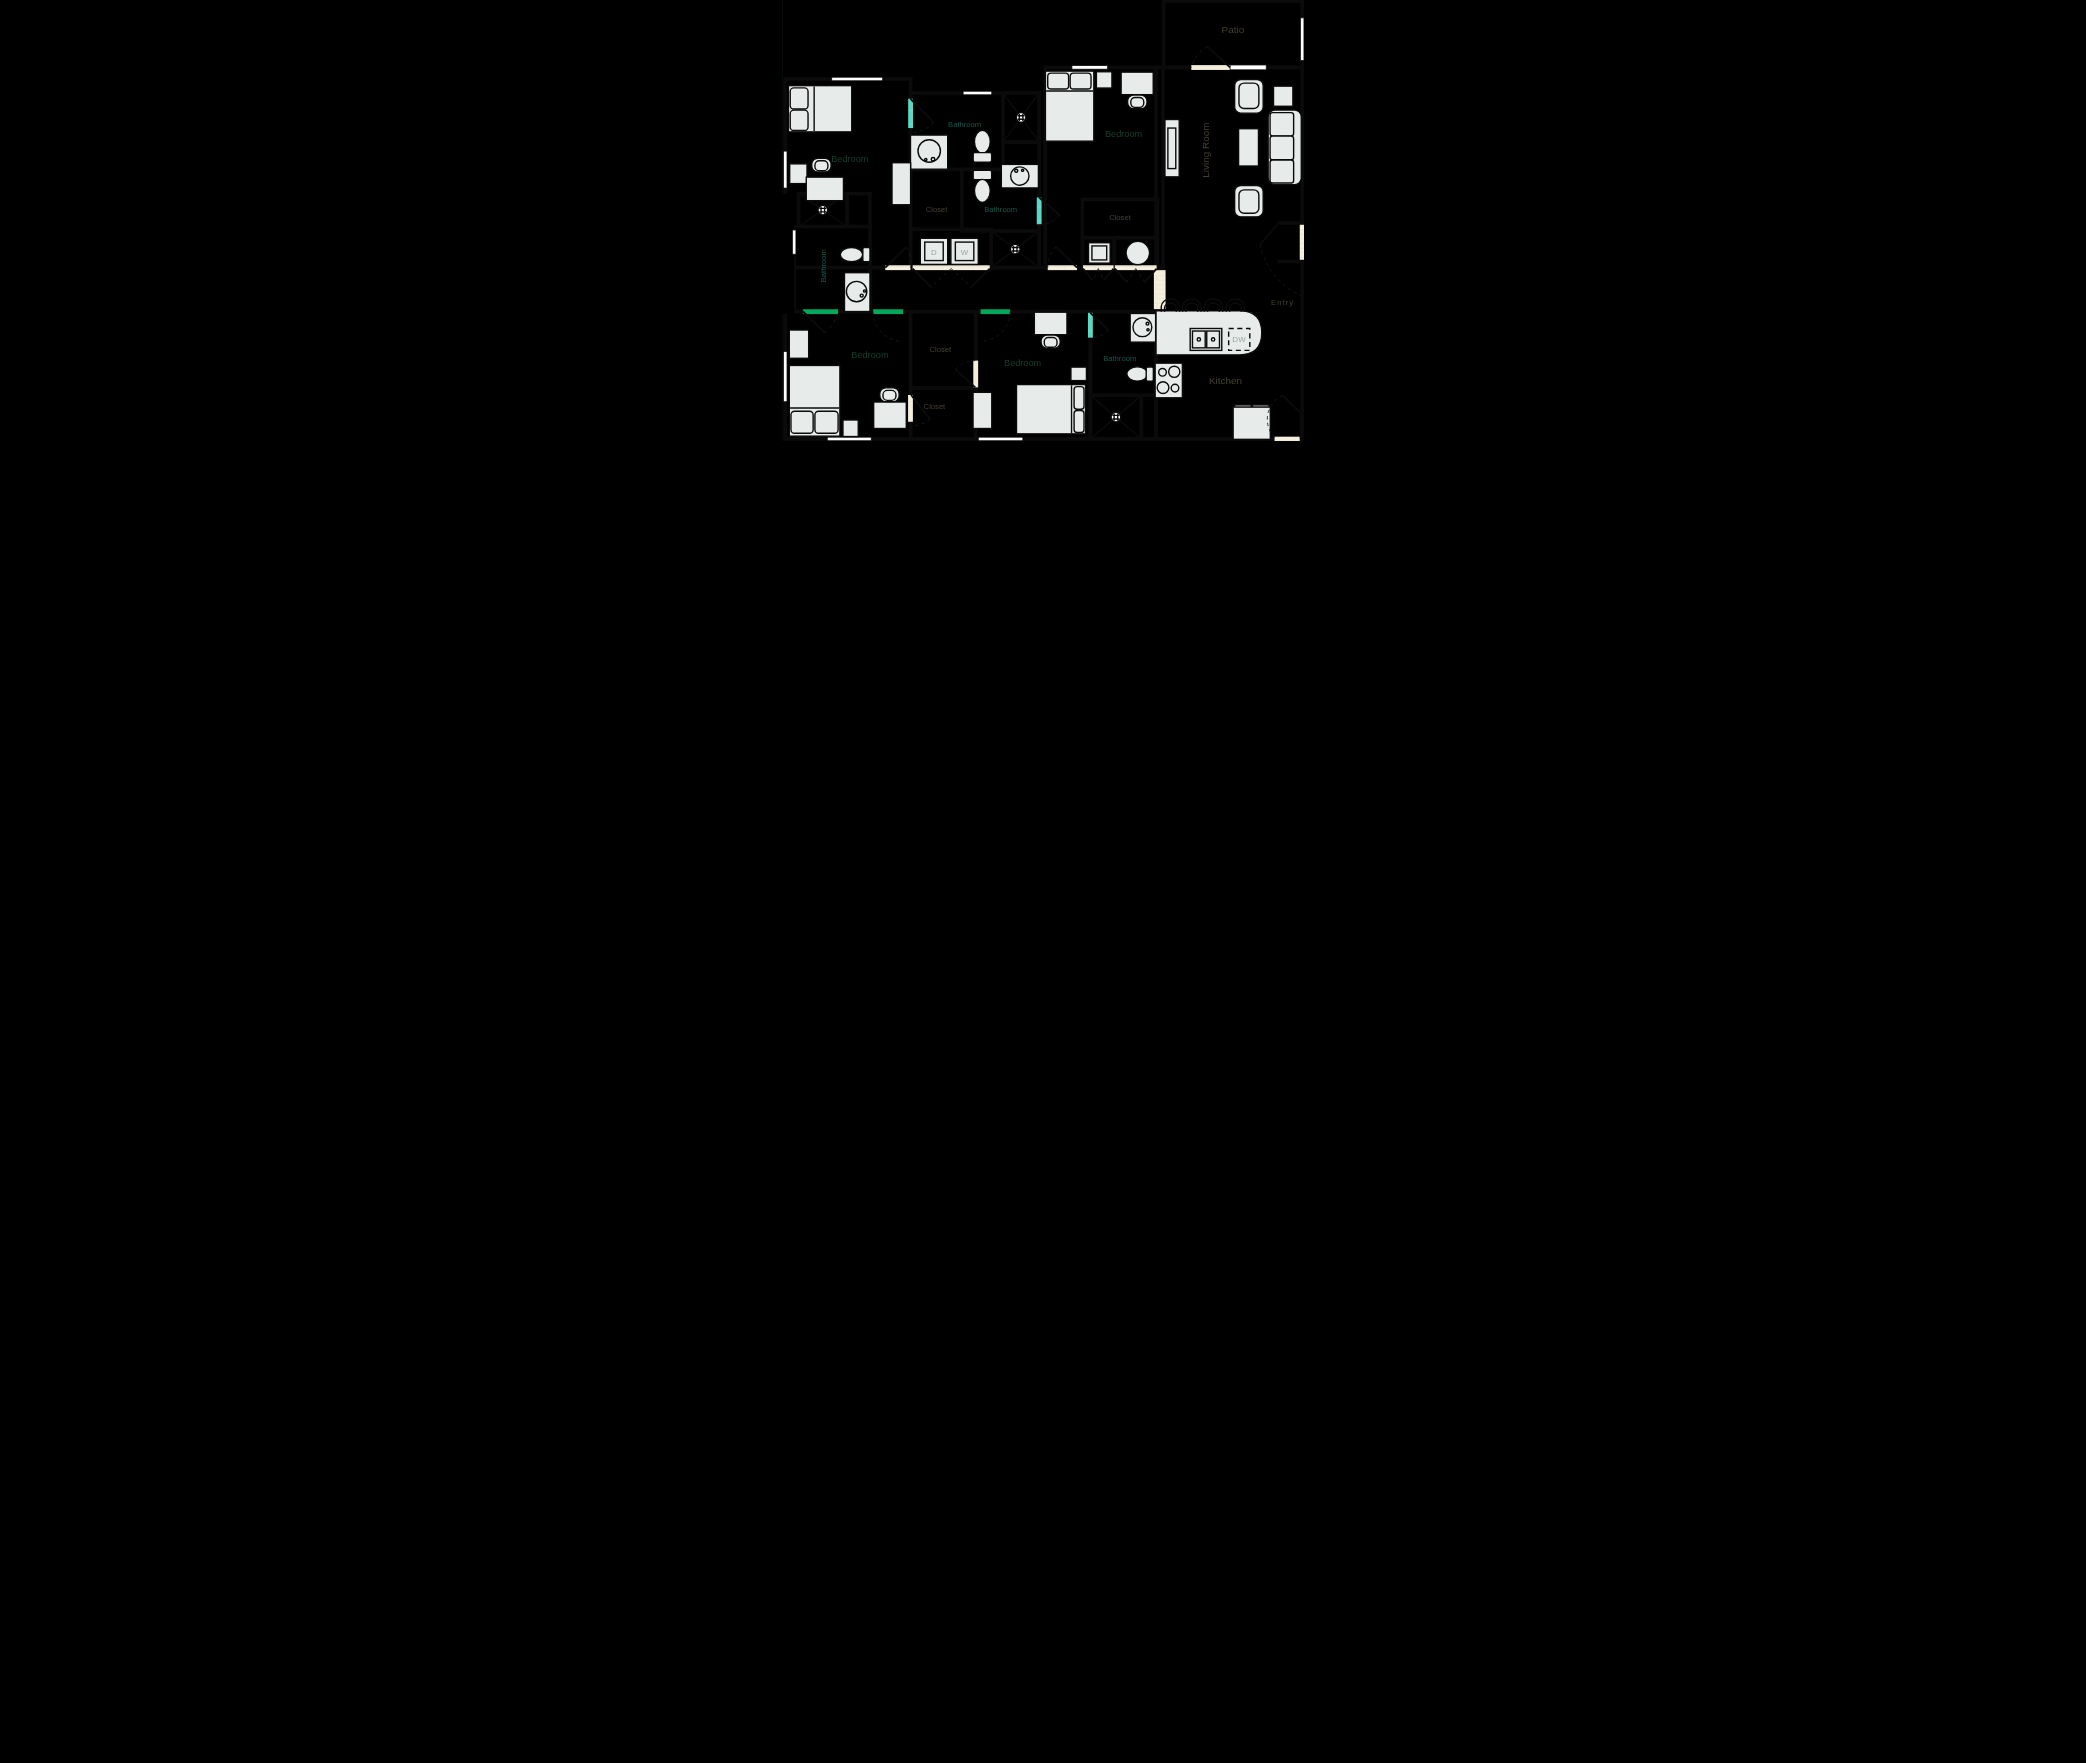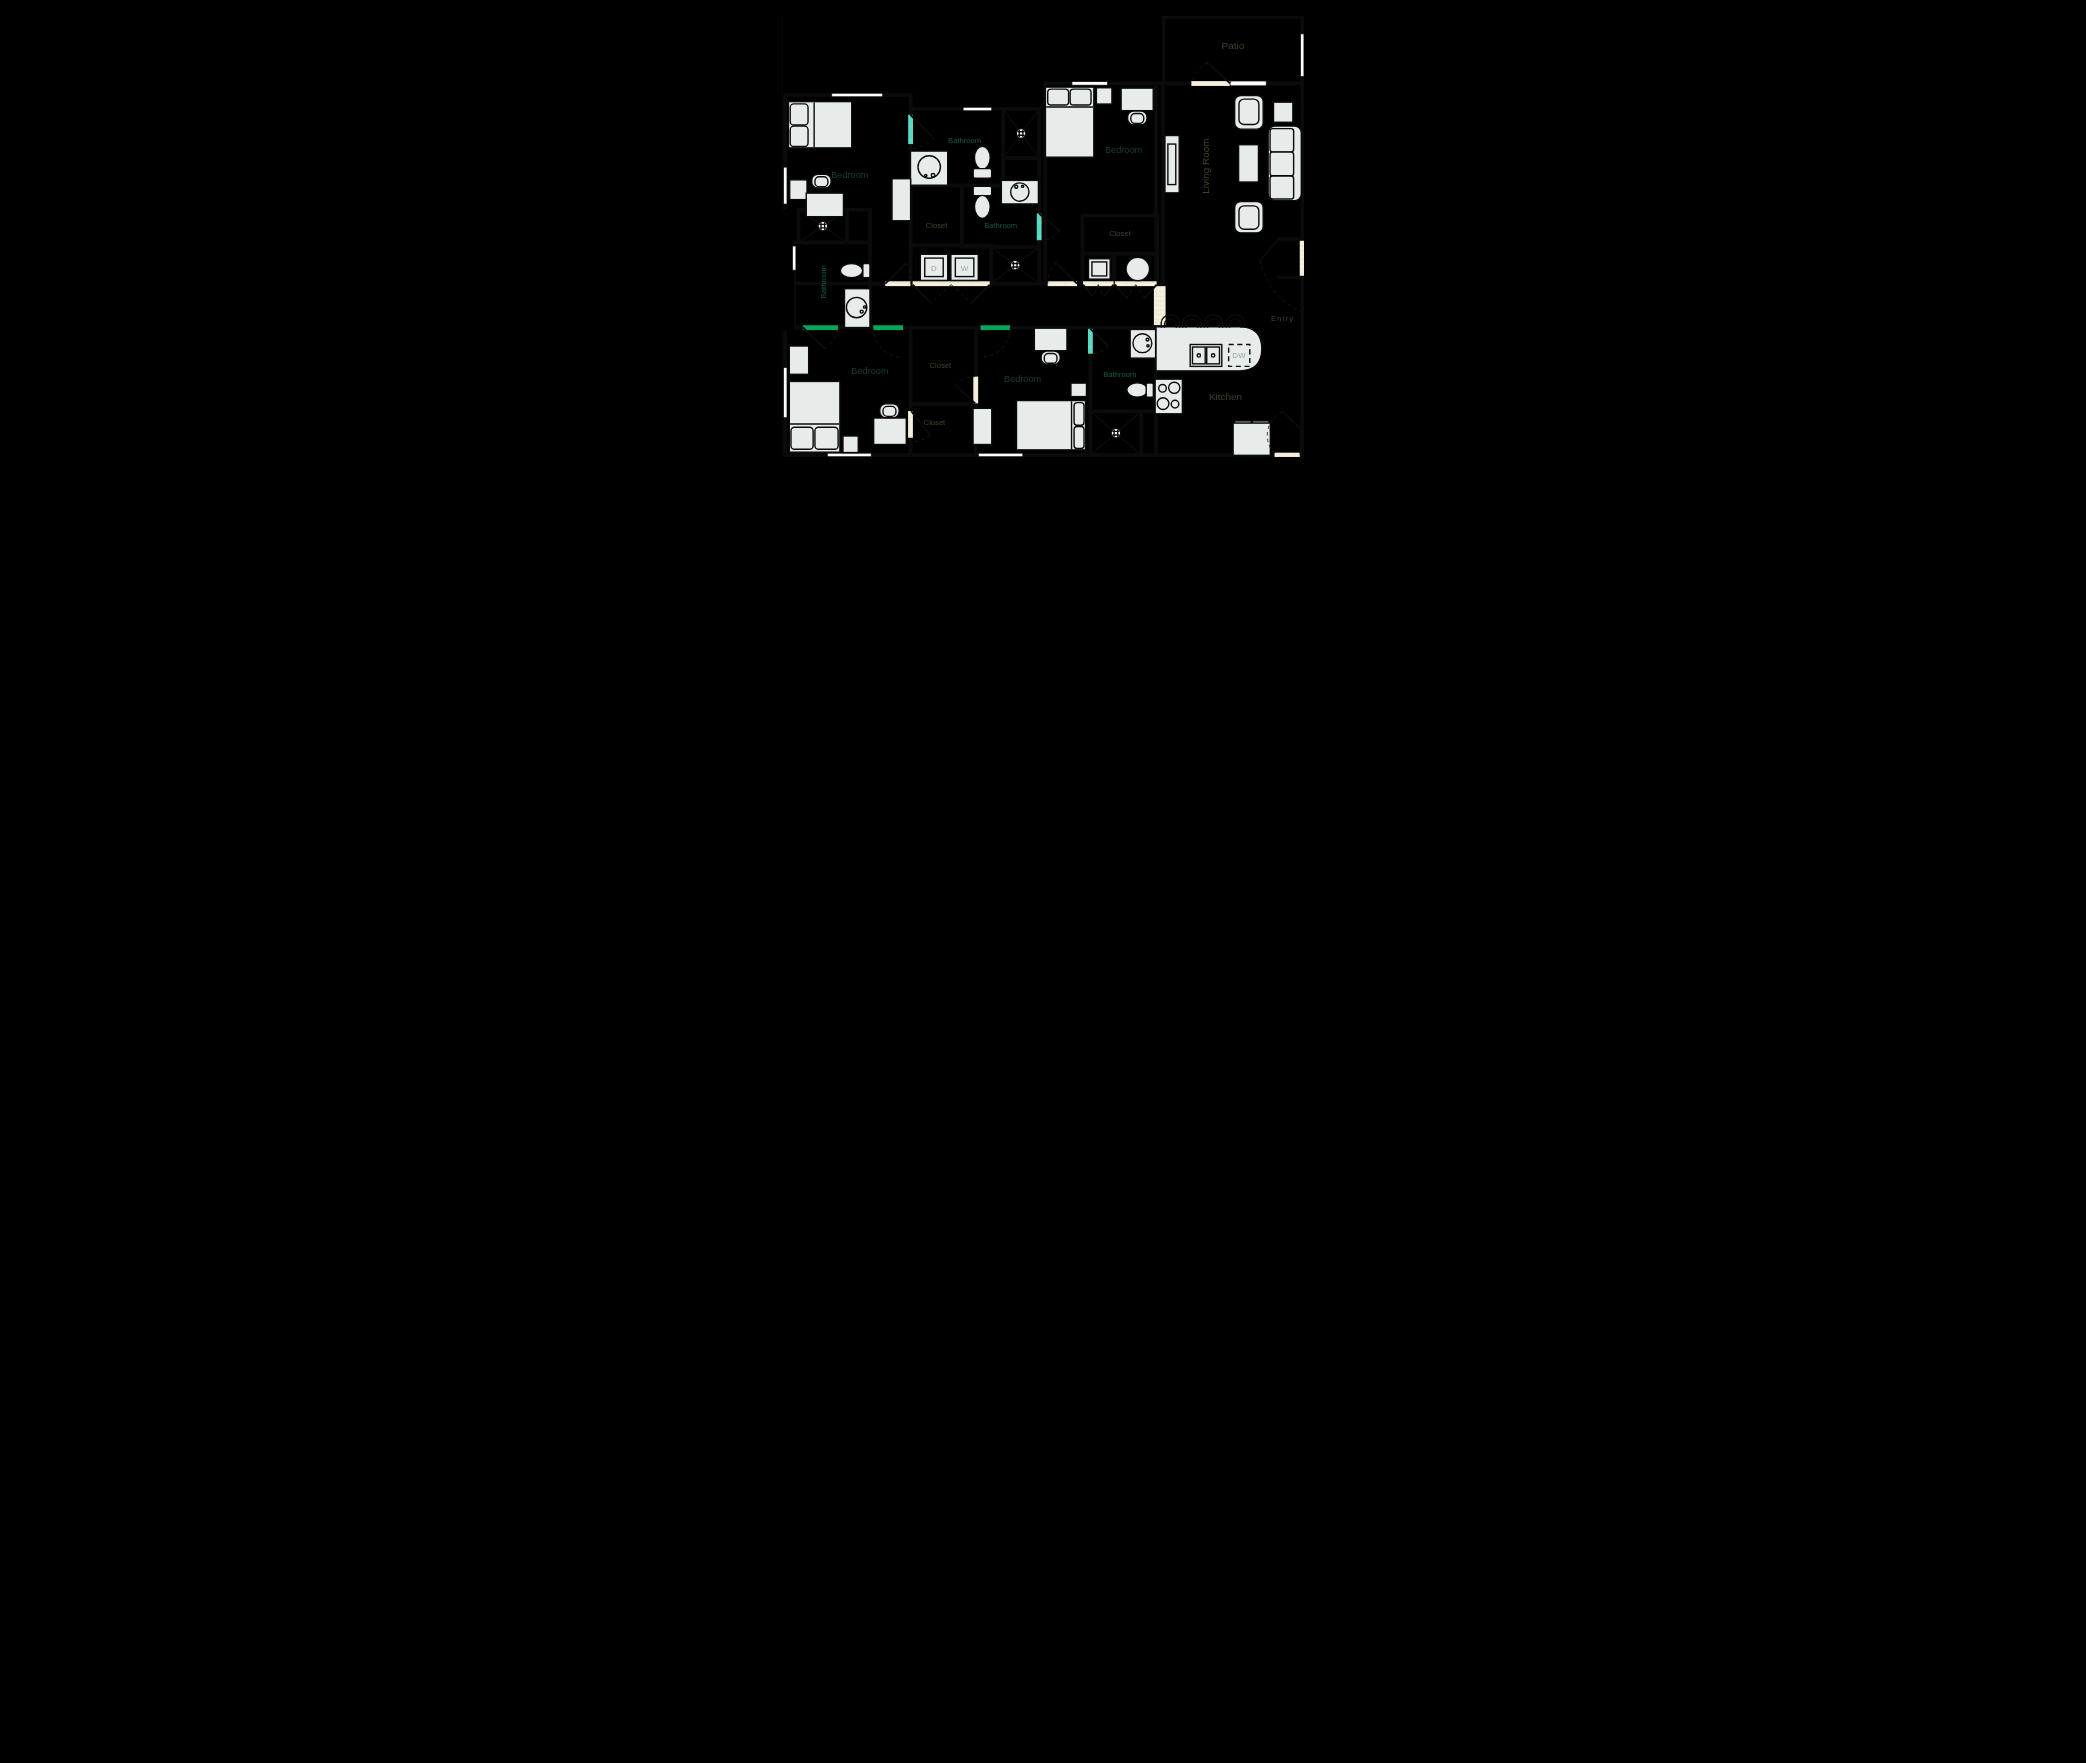--- a/index.html
+++ b/index.html
@@ -1,16 +1,16 @@
 <!DOCTYPE html>
 <html style="font-size:8.2px"><head>
 <meta charset="utf-8">
 <style>
   html,body{margin:0;padding:0;background:#000;}
-  .stage{position:relative;width:522px;height:441px;margin:16px auto;background:#5eead4;overflow:hidden;}
+  .stage{position:relative;width:522px;height:441px;margin:0 auto;background:#5eead4;overflow:hidden;}
   .stage svg{display:block;width:522px;height:441px;}
   text{font-family:"Liberation Sans","DejaVu Sans",sans-serif;}
   .lbl-room{fill:#14402c;font-size:72px;}
   .lbl-bath{fill:#155a4d;font-size:60px;}
   .lbl-cream{fill:#45402f;font-size:60px;}
   .lbl-big{fill:#45402f;font-size:78px;}
   .lbl-appl{fill:#97a5a1;font-size:62px;}
   .wall{fill:none;stroke:#0b0b0b;stroke-width:28;}
   .furn{fill:#e7eceb;stroke:#0b0b0b;stroke-width:11;}
   .fixline{fill:none;stroke:#0b0b0b;stroke-width:11;}

